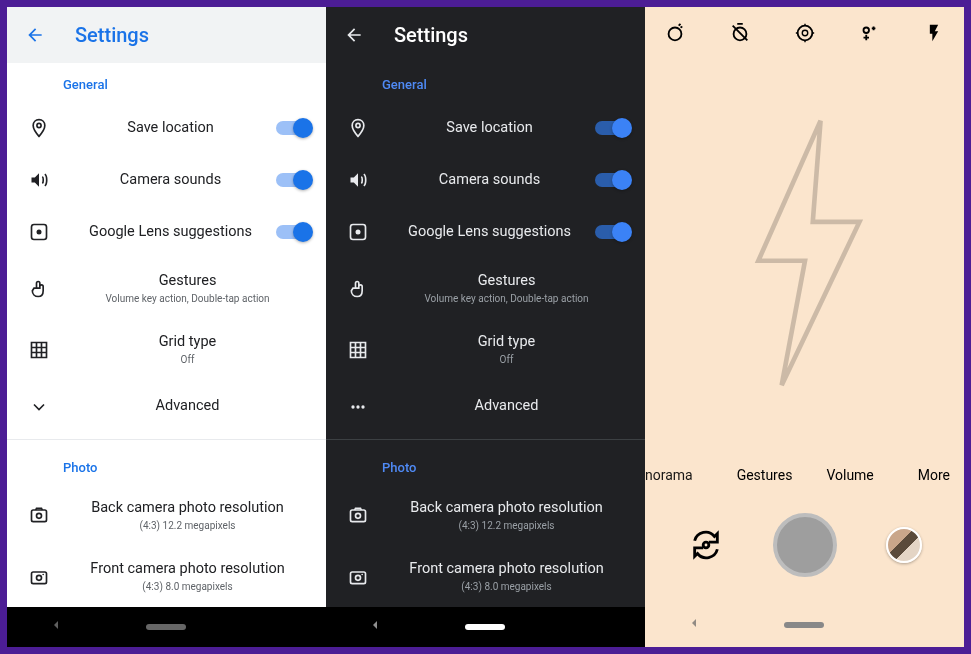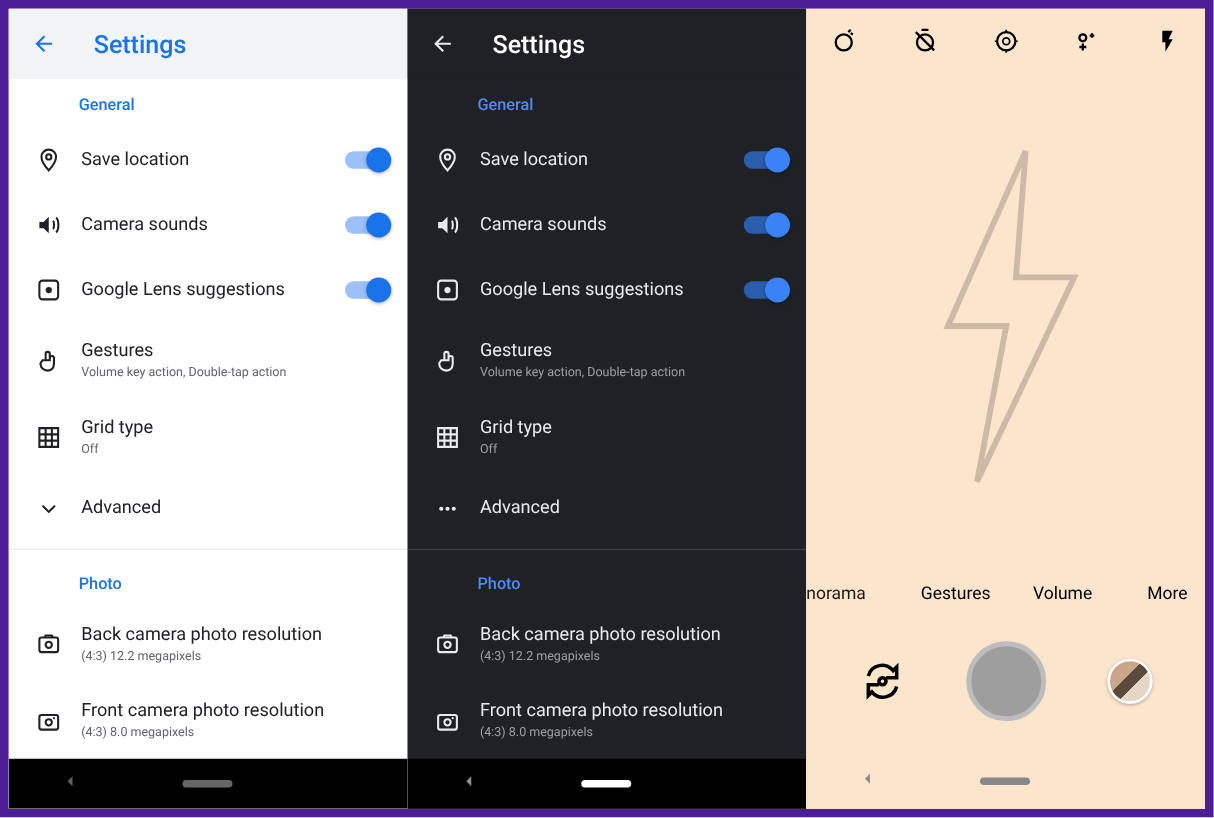--- a/index.html
+++ b/index.html
@@ -19,21 +19,21 @@
   .panel.light .header .title { color: #1a73e8; }
   .panel.dark .header .title { color: #fff; }
 
   
   .section-head { font-size: 13px; font-weight: 500; color: #1a73e8; padding: 14px 11px 10px 56px; }
   .panel.dark .section-head { color: #4f8af5; }
 
   
   .row { display: flex; align-items: center; padding: 14px 16px 14px 20px; cursor: pointer; }
   .row .icon { width: 24px; height: 24px; display: flex; align-items: center; justify-content: center; flex-shrink: 0; }
-  .row .texts { margin-left: 14px; flex: 1; }
+  .row .texts { margin-left: 14px; flex: 1; text-align: center; }
   .row .label { font-size: 14.5px; line-height: 1.3; }
   .row .sub { font-size: 10px; color: #5f6368; margin-top: 2px; line-height: 1.25; }
   .panel.dark .row .sub { color: #9aa0a6; }
 
   
   .toggle { width: 34px; height: 14px; border-radius: 10px; position: relative; }
   .toggle.on { background: #9cc0f7; }
   .panel.dark .toggle.on { background: #2a5dab; }
   .toggle .knob { position: absolute; top: -3px; width: 20px; height: 20px; border-radius: 50%; box-shadow: 0 1px 3px rgba(0,0,0,.3); }
   .toggle.on .knob { right: -3px; background: #1a73e8; }

